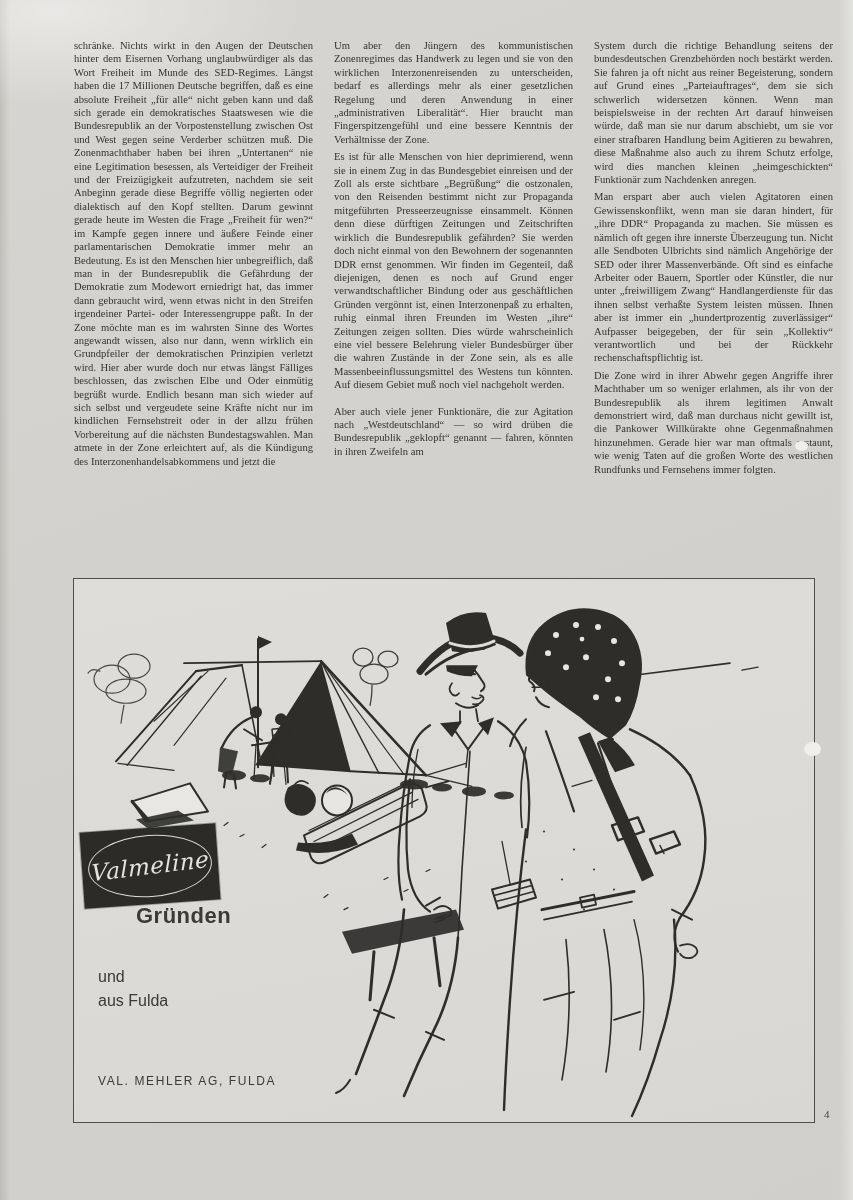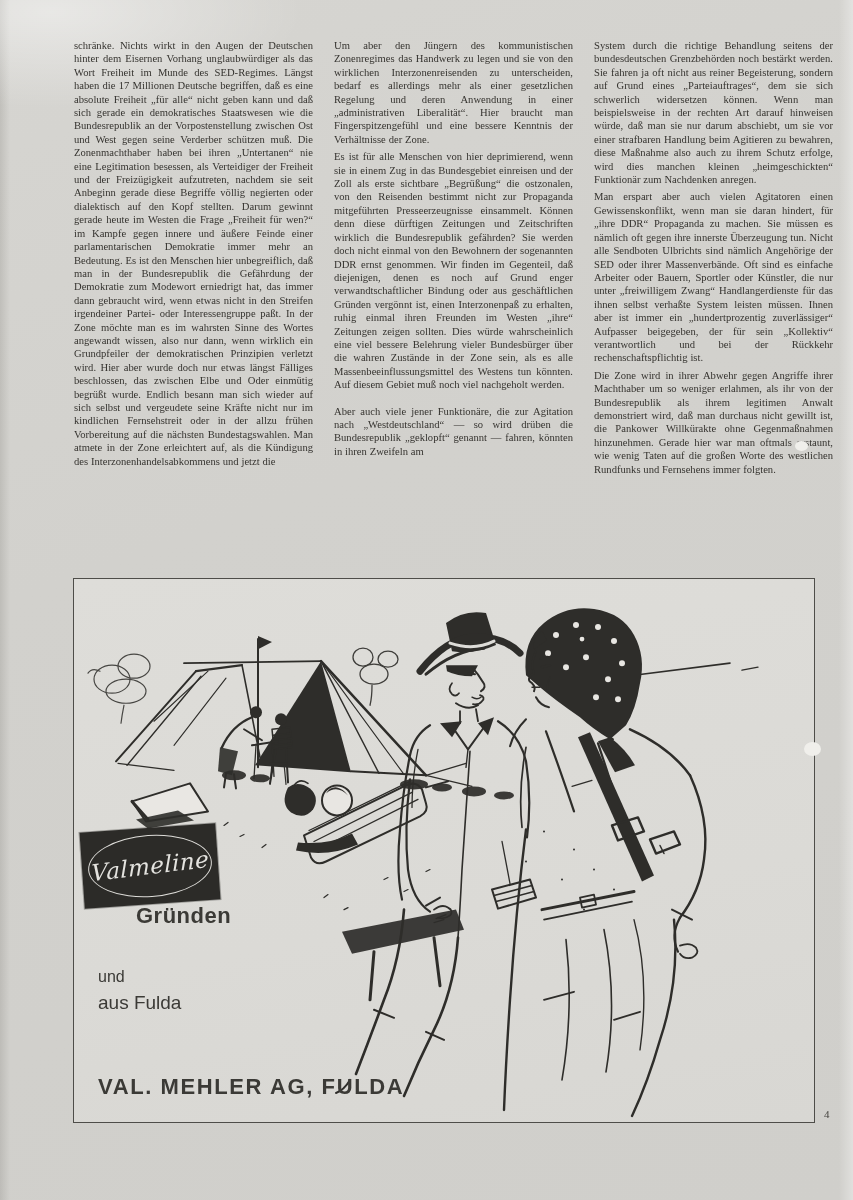--- a/index.html
+++ b/index.html
@@ -81,22 +81,22 @@
     font-size: 23px;
     letter-spacing: 0.5px;
     transform: rotate(-3deg) skewX(-6deg);
     white-space: nowrap;
   }
 
   .ad-text { position: absolute; font-family: "Liberation Sans", sans-serif; color: #3b3a36; }
   .ad-line-1 { left: 62px;  top: 324px; font-size: 22px; font-weight: bold; letter-spacing: 0.5px; }
   .ad-line-2 { left: 24px;  top: 357px; font-size: 16px; margin-top: 32px; }
   .ad-line-3 { left: 22px;  top: 381px; font-size: 25px; font-weight: bold; letter-spacing: 0.5px; }
-  .ad-line-4 { left: 24px;  top: 413px; font-size: 19px; text-align: right; }
-  .ad-company { left: 24px; top: 495px; font-size: 22px; font-weight: bold; letter-spacing: 1.6px; text-align: center; }
+  .ad-line-4 { left: 24px;  top: 413px; font-size: 16px; text-align: right; }
+  .ad-company { left: 24px; top: 495px; font-size: 12px; font-weight: normal; letter-spacing: 1.6px; text-align: center; }
 
   .page-number {
     position: absolute;
     left: 824px;
     top: 1108px;
     font-size: 11px;
     color: #45433f;
   }
 
   .scan-spot {

